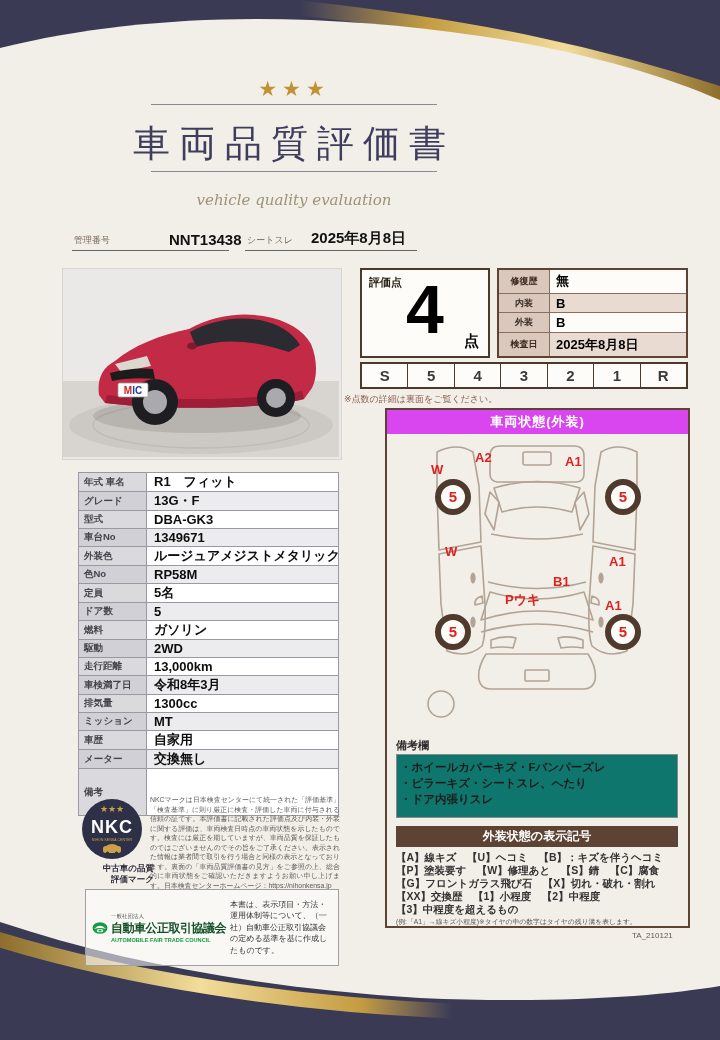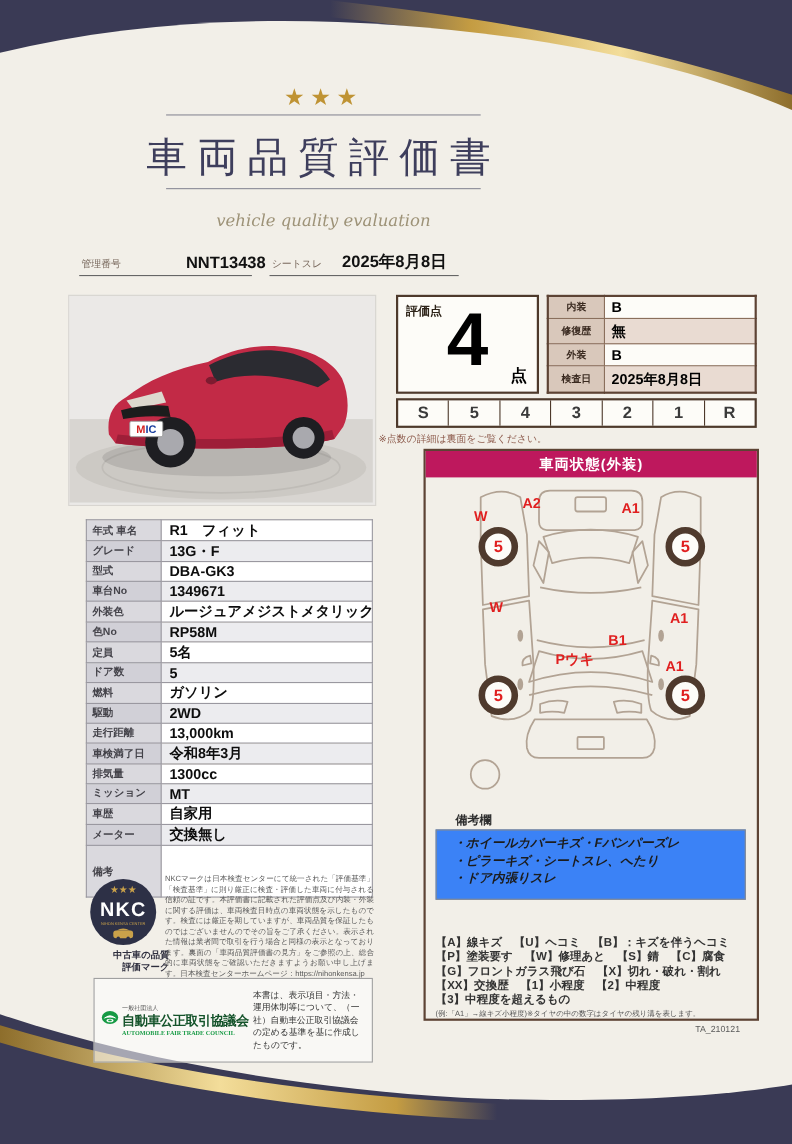--- a/index.html
+++ b/index.html
@@ -60,35 +60,35 @@
 
   
   .nkc-mark{left:80px;top:797px;width:64px;height:64px;}
   .nkc-caption{left:70px;top:863px;width:84px;text-align:right;font-size:8.5px;font-weight:bold;
                color:#2d2d3d;line-height:10.5px;white-space:pre-line;}
   .nkc-desc{left:150px;top:795px;width:190px;font-size:6.9px;line-height:9.5px;color:#5a5a5a;text-align:justify;}
 
   
   .ftc-box{left:85px;top:889px;width:254px;height:77px;border:1.2px solid #a0a0a0;background:rgba(255,255,255,.55);
            box-sizing:border-box;display:flex;align-items:center;}
-  .ftc-left{width:140px;padding-left:6px;box-sizing:border-box;display:flex;font-family:Liberation Serif, serif;}
+  .ftc-left{width:140px;padding-left:6px;box-sizing:border-box;display:flex;align-items:center;}
   .ftc-names{margin-left:3px;}
   .ftc-prefix{font-size:5.5px;color:#555;}
   .ftc-name{font-size:12px;font-weight:bold;color:#14532a;letter-spacing:-0.5px;white-space:nowrap;}
   .ftc-en{font-size:5.6px;font-weight:bold;color:#169a44;white-space:nowrap;}
   .ftc-desc{flex:1;font-size:8px;line-height:11.5px;color:#333;padding:0 7px 0 4px;}
 
   
   .ext-panel{left:385px;top:408px;width:305px;height:520px;border:2.5px solid #5d4334;box-sizing:border-box;}
-  .ext-header{height:24px;background:#be185d;color:#fff;font-size:13px;font-weight:bold;
+  .ext-header{height:24px;background:#d946ef;color:#fff;font-size:13px;font-weight:bold;
               display:flex;align-items:center;justify-content:center;letter-spacing:1px;}
   .diagram{position:absolute;left:0;top:26px;width:300px;height:300px;}
-  .remarks-title{position:absolute;left:27px;top:328px;font-size:11px;font-weight:bold;color:#2d2d2d;}
+  .remarks-title{position:absolute;left:9px;top:328px;font-size:11px;font-weight:bold;color:#2d2d2d;}
   .remarks-box{position:absolute;left:9px;top:344px;width:282px;height:64px;border:1.5px solid #8a8a8a;
-               background:#3b82f6;box-sizing:border-box;padding:4px 15px;font-style:italic;}
+               background:#0f766e;box-sizing:border-box;padding:4px 3px;}
   .remark-line{font-size:11.5px;font-weight:bold;color:#1c1c1c;line-height:16px;white-space:nowrap;}
   .legend-bar{position:absolute;left:9px;top:416px;width:282px;height:21px;background:#5d4334;color:#fff;
               font-size:12px;font-weight:bold;display:flex;align-items:center;justify-content:center;box-sizing:border-box;}
   .legend-lines{position:absolute;left:9px;top:441px;width:288px;}
   .legend-line{font-size:10.5px;font-weight:bold;color:#333;line-height:13px;white-space:nowrap;}
   .legend-note{position:absolute;left:9px;top:507px;font-size:6.8px;color:#555;white-space:nowrap;}
   .doc-code{left:632px;top:931px;font-size:8px;color:#5a5a5a;}
 
   .mark-label{font:bold 13px "Liberation Sans","DejaVu Sans",sans-serif;fill:#e01f1f;}
   .wheel-num{font:bold 15px "Liberation Sans","DejaVu Sans",sans-serif;fill:#e01f1f;}
@@ -164,26 +164,26 @@
 
   <div class="abs score-box">
     <span class="score-label">評価点</span>
     <span class="score-value">4</span>
     <span class="score-unit">点</span>
   </div>
 
   <table class="abs cond-table">
     <tbody id="cond-table-body">
         <tr>
+          <th>修復歴</th>
+          <td>無</td>
+        </tr>
+        <tr>
           <th>内装</th>
           <td>B</td>
-        </tr>
-        <tr>
-          <th>修復歴</th>
-          <td>無</td>
         </tr>
         <tr>
           <th>外装</th>
           <td>B</td>
         </tr>
         <tr>
           <th>検査日</th>
           <td>2025年8月8日</td>
         </tr>
       </tbody>
@@ -363,20 +363,21 @@
           <text x="236" y="201" class="wheel-num" text-anchor="middle">5</text>
         </g>
     </svg>
 
     <div class="remarks-title">備考欄</div>
     <div class="remarks-box" id="remarks-box">
         <div class="remark-line">・ホイールカバーキズ・Fバンパーズレ</div>
         <div class="remark-line">・ピラーキズ・シートスレ、へたり</div>
         <div class="remark-line">・ドア内張りスレ</div>
       </div>
+    <div class="legend-bar">外装状態の表示記号</div>
     <div class="legend-lines" id="legend-lines">
         <div class="legend-line">【A】線キズ　【U】ヘコミ　【B】：キズを伴うヘコミ</div>
         <div class="legend-line">【P】塗装要す　【W】修理あと　【S】錆　【C】腐食</div>
         <div class="legend-line">【G】フロントガラス飛び石　【X】切れ・破れ・割れ</div>
         <div class="legend-line">【XX】交換歴　【1】小程度　【2】中程度</div>
         <div class="legend-line">【3】中程度を超えるもの</div>
       </div>
     <div class="legend-note">(例:「A1」→線キズ小程度)※タイヤの中の数字はタイヤの残り溝を表します。</div>
   </div>
 

